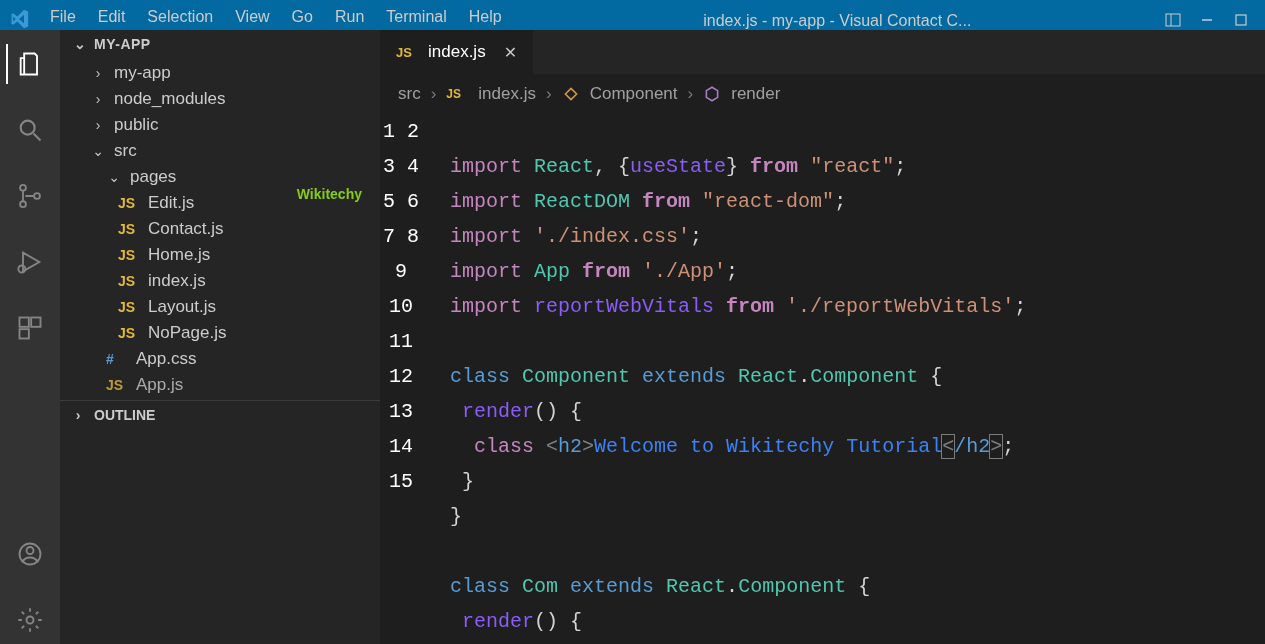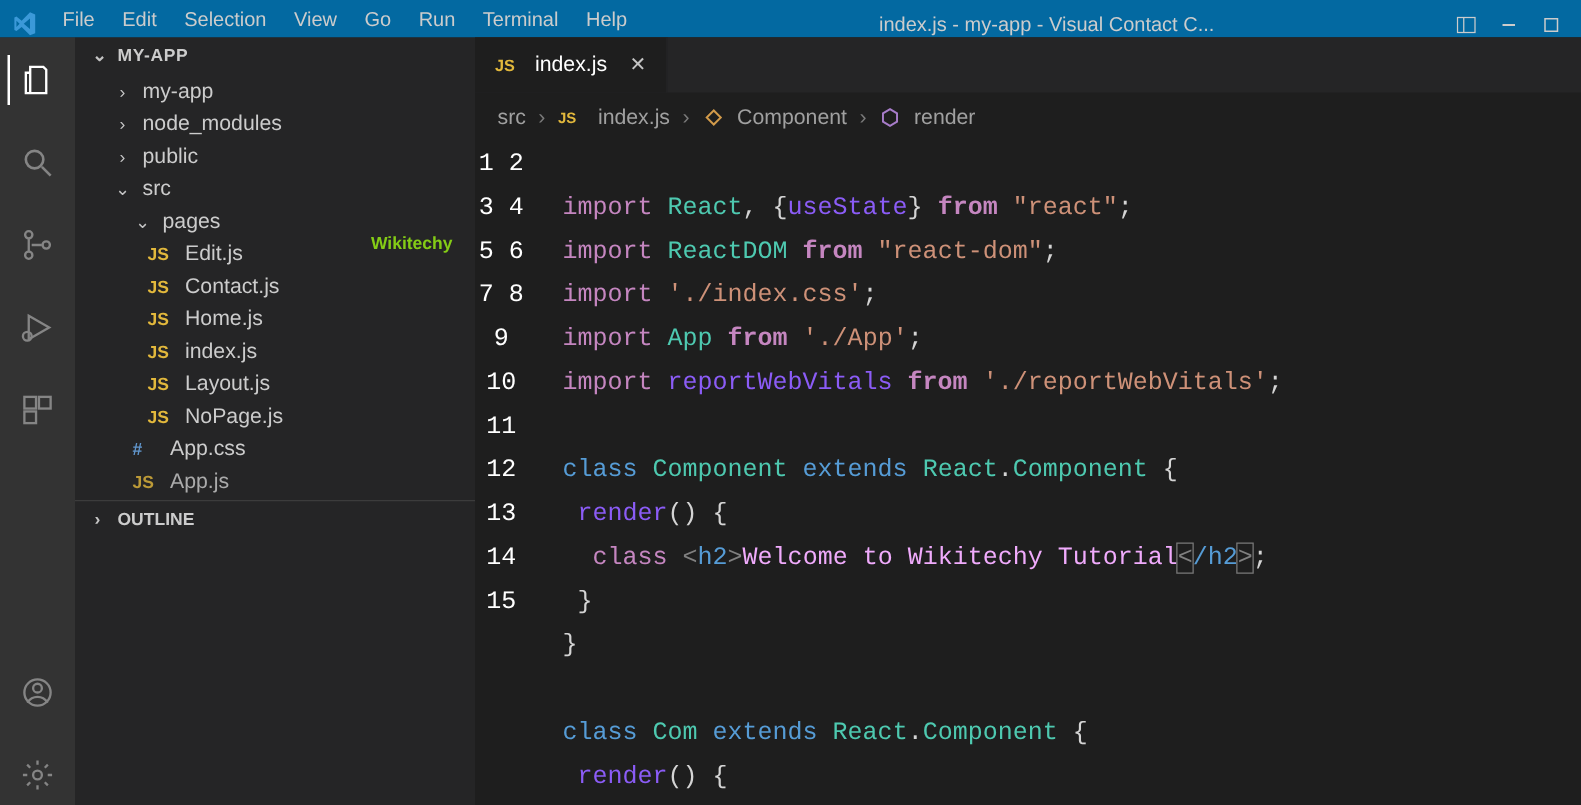--- a/index.html
+++ b/index.html
@@ -123,21 +123,21 @@
 .k-class { color: #569cd6; margin-top: 14px; }
 .k-extends { color: #569cd6; }
 .k-from { color: #c586c0; font-weight: bold; }
 .k-return { color: #c586c0; }
 .ident-type { color: #4ec9b0; }
 .ident-func { color: #8b5cf6; text-align: right; }
 .str { color: #ce9178; }
 .brace { color: #d4d4d4; }
 .tag { color: #808080; }
 .tagname { color: #569cd6; }
-.text { color: #f0abfc; }
+.text { color: #3b82f6; }
 .cursor-box { outline: 1px solid #7a7a7a; }
 
 svg { display: block; }
 </style>
 </head>
 <body>
 
 <div class="titlebar">
   <div class="vscode-logo">
     <svg width="20" height="20" viewBox="0 0 24 24">

